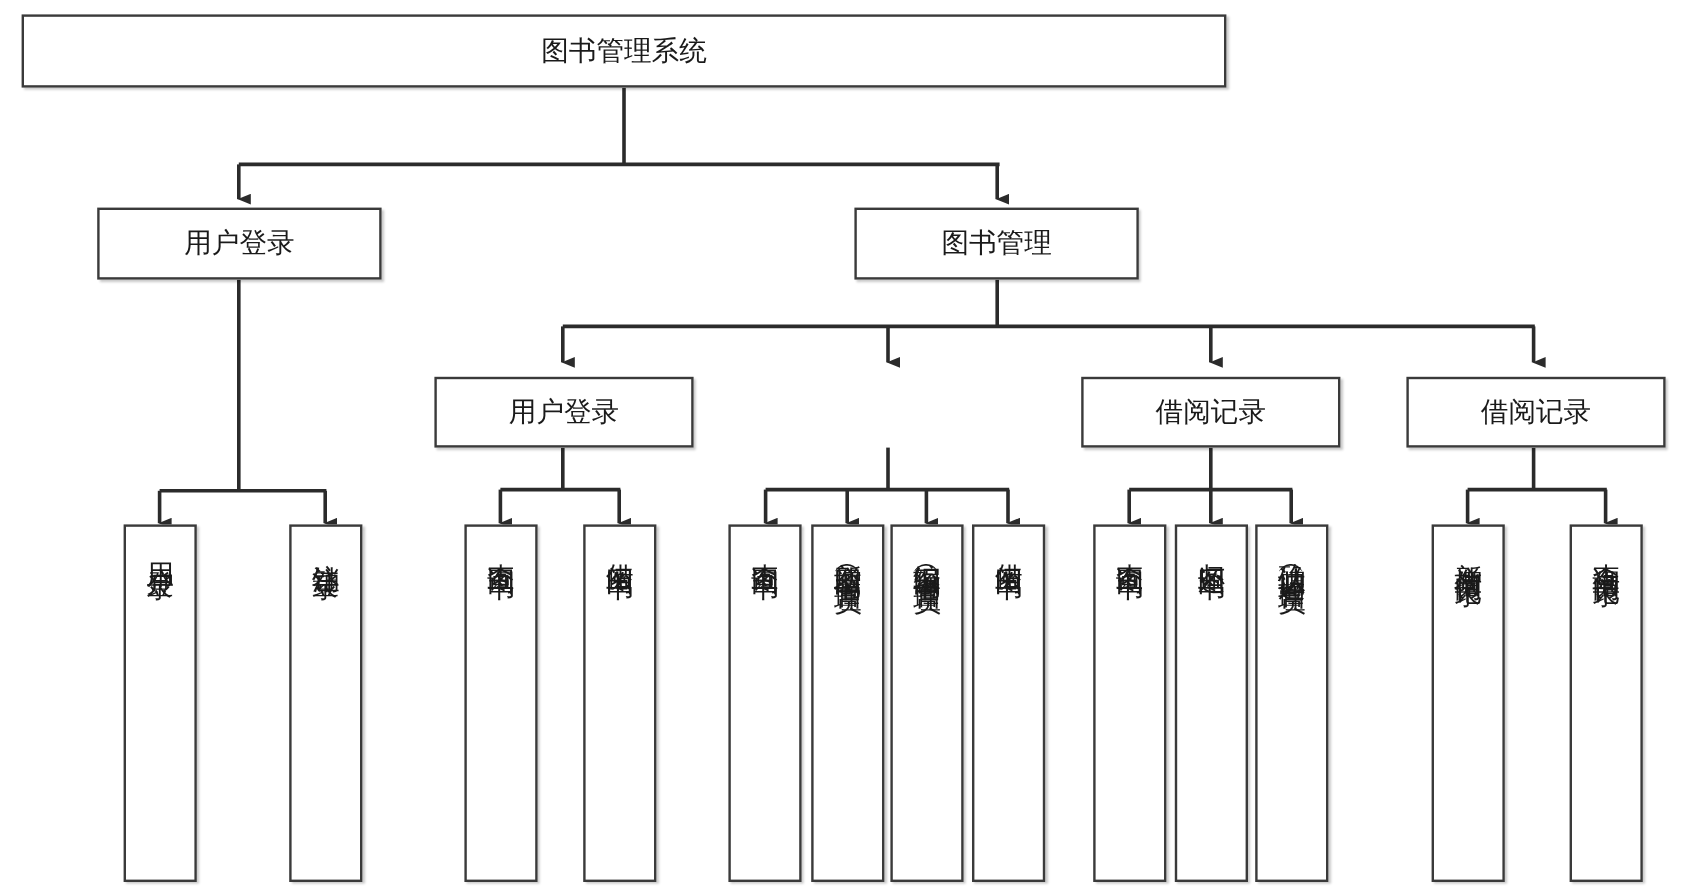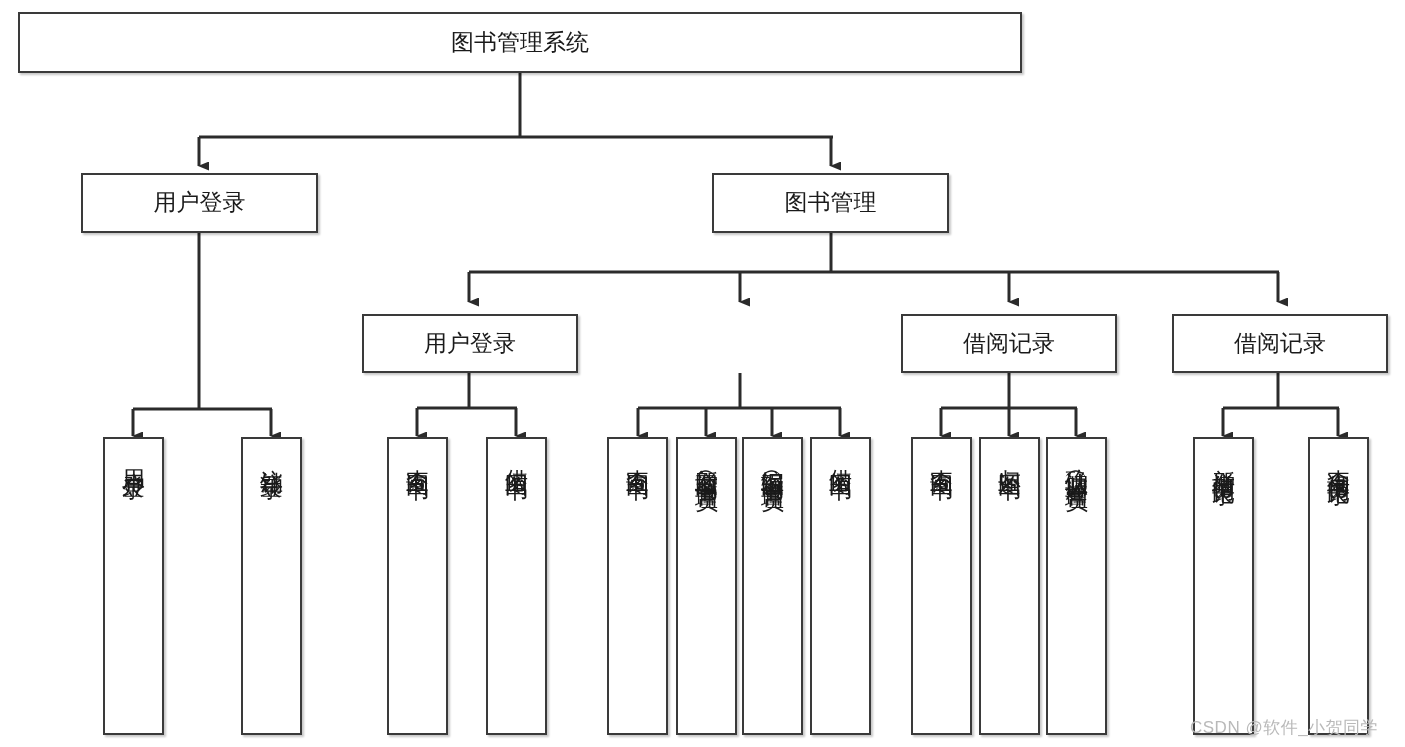--- a/index.html
+++ b/index.html
@@ -183,15 +183,14 @@
     <span class="node-label">确认归还（管理员）</span>
   </div>
 
   <div class="node-box vertical" style="left:1193px; top:437px; width:61px; height:298px;">
     <span class="node-label">新增借阅记录</span>
   </div>
   <div class="node-box vertical" style="left:1308px; top:437px; width:61px; height:298px;">
     <span class="node-label">查询借阅记录</span>
   </div>
 
-  <div class="watermark">CSDN @软件_小贺同学</div>
 
 </div>
 
 </body></html>

